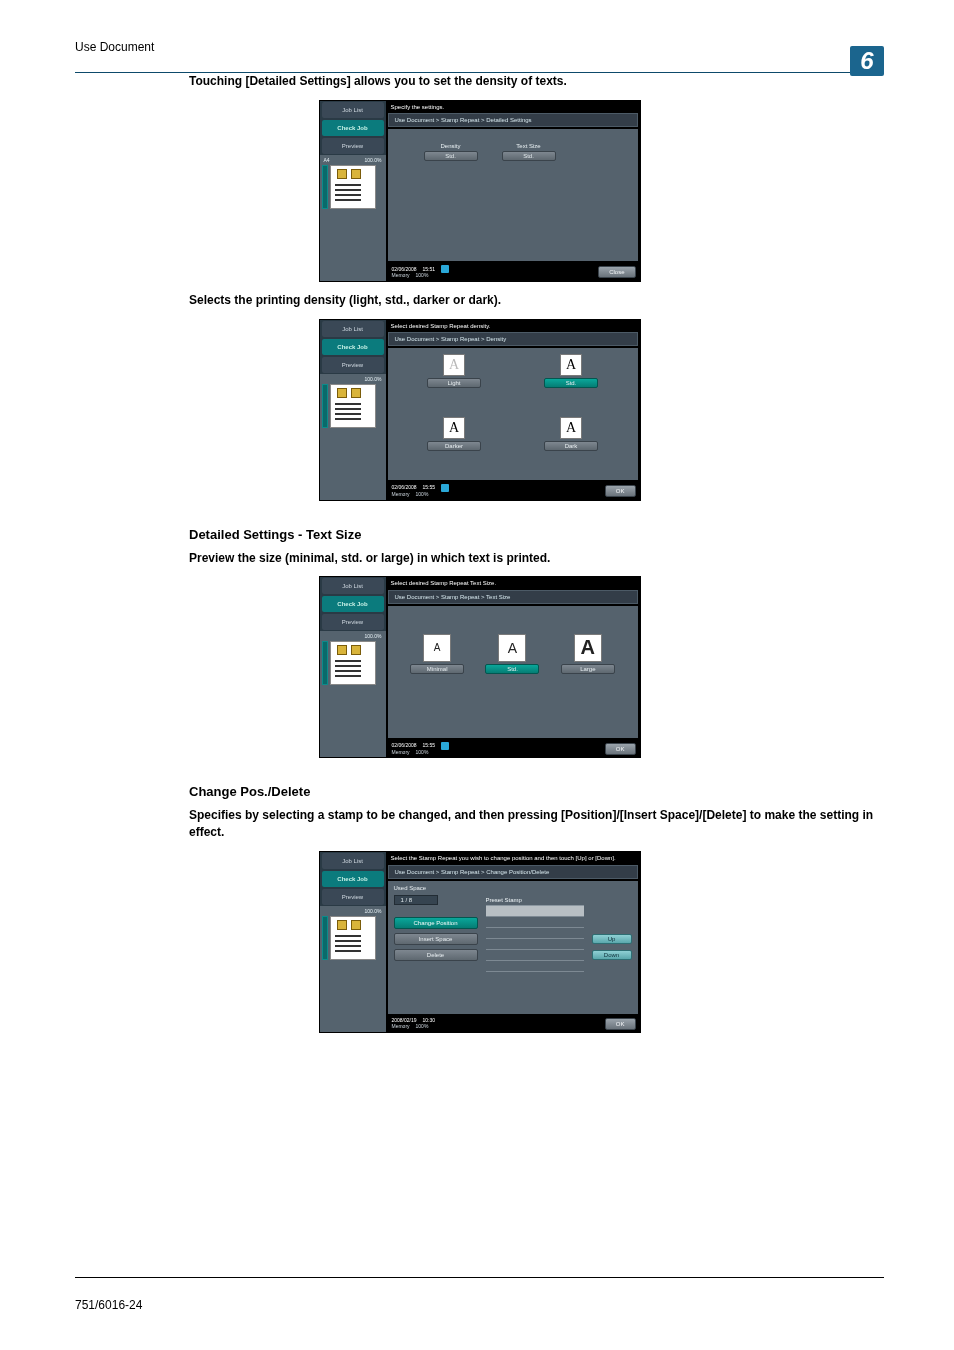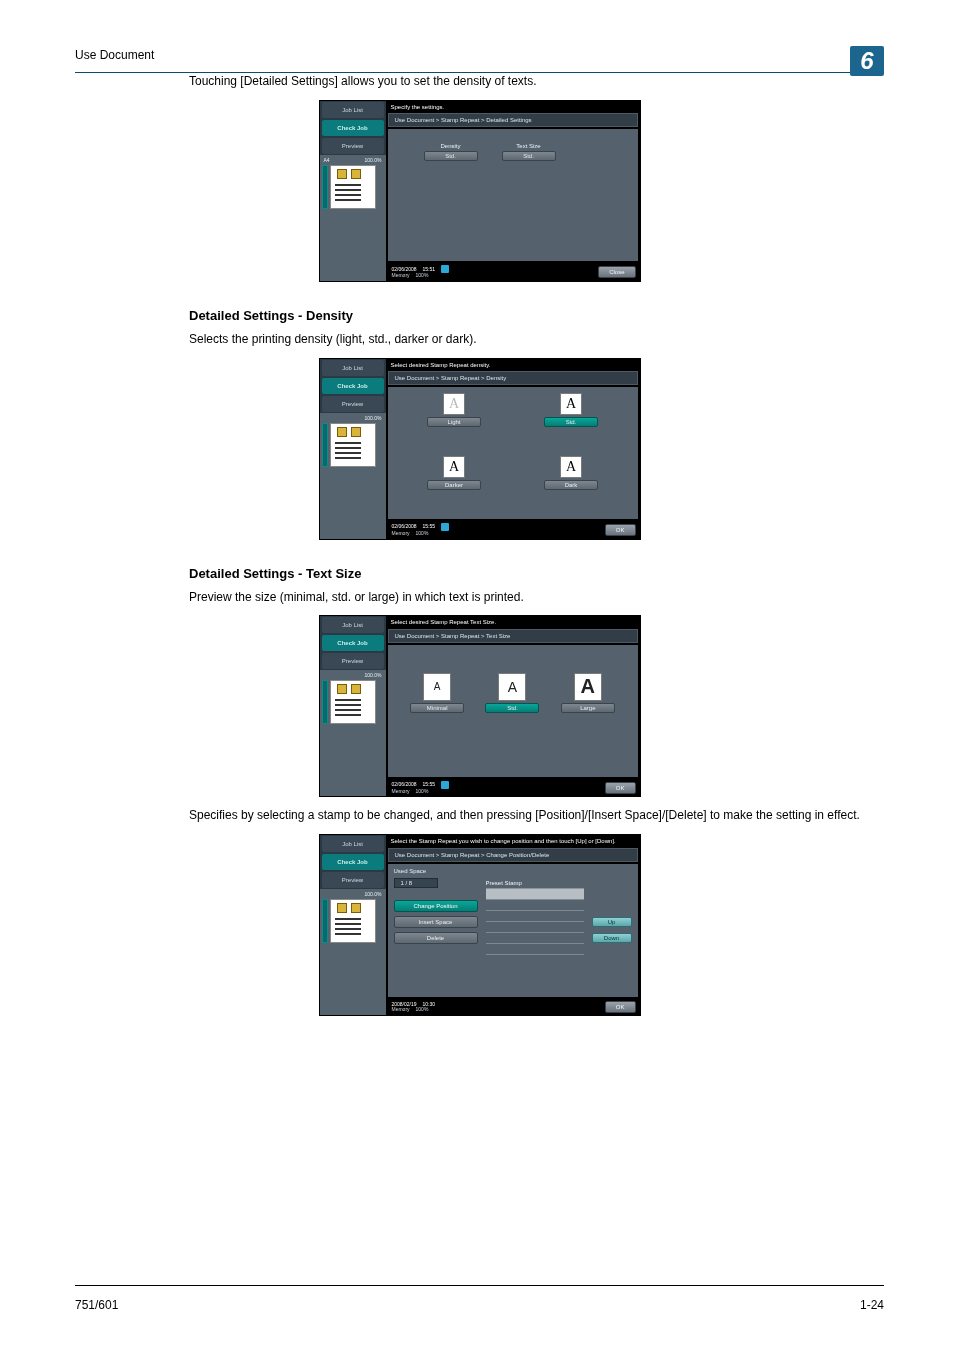--- a/index.html
+++ b/index.html
@@ -12,21 +12,21 @@
   }
   .page {
     width: 954px;
     height: 1350px;
     margin: 0 auto;
     position: relative;
     padding: 40px 70px 40px 75px;
   }
   .top-row {
     display: flex;
-    align-items: center;
+    align-items: flex-start;
     justify-content: space-between;
     border-bottom: 1px solid #0d4a6b;
     padding-bottom: 2px;
   }
   .breadcrumb-title {
     font-size: 12px;
     color: #000;
   }
   .page-badge {
     width: 34px;
@@ -49,20 +49,21 @@
     margin-top: 26px;
     margin-bottom: 8px;
     margin-left: 114px;
   }
   .first-section-title { margin-top: 40px; }
   .body-text {
     font-size: 12px;
     margin-left: 114px;
     margin-bottom: 10px;
     line-height: 1.4;
+    font-weight: bold;
   }
   .screenshot {
     width: 322px;
     margin: 6px auto 10px auto;
     background: #000;
     border: 1px solid #000;
   }
   .screenshot-inner {
     display: flex;
     flex-direction: row;
@@ -259,23 +260,23 @@
   }
 
   
   .page-footer {
     position: absolute;
     left: 75px;
     right: 70px;
     bottom: 38px;
     border-top: 1px solid #000;
     display: flex;
-    justify-content: space-between;
+    justify-content: flex-start;
     font-size: 12px;
-    padding-top: 12px;
+    padding-top: 20px;
   }
 </style>
 </head>
 <body>
 
 <div class="page">
   <div class="top-row">
     <span class="breadcrumb-title">Use Document</span>
     <div class="page-badge">6</div>
   </div>
@@ -333,21 +334,20 @@
                 <span class="mem">Memory</span>
                 <span class="mem">100%</span>
               </div>
           </div>
           <div class="ft-btn">Close</div>
         </div>
       </div>
     </div>
   </div>
 
-  <div class="section-title">Detailed Settings - Density</div>
   <div class="body-text">Selects the printing density (light, std., darker or dark).</div>
   <div class="screenshot">
     <div class="screenshot-inner">
       <div class="sb">
         <div class="sb-tab job-list">Job List</div>
         <div class="sb-tab check-job">Check Job</div>
         <div class="sb-tab preview">Preview</div>
         <div class="sb-preview-area">
           <div class="sb-ratio">
             <span></span>
@@ -467,20 +467,21 @@
                 <span class="mem">Memory</span>
                 <span class="mem">100%</span>
               </div>
           </div>
           <div class="ft-btn">OK</div>
         </div>
       </div>
     </div>
   </div>
 
+  <div class="section-title">Change Pos./Delete</div>
   <div class="body-text">Specifies by selecting a stamp to be changed, and then pressing [Position]/[Insert Space]/[Delete] to make the setting in effect.</div>
   <div class="screenshot">
     <div class="screenshot-inner">
       <div class="sb">
         <div class="sb-tab job-list">Job List</div>
         <div class="sb-tab check-job">Check Job</div>
         <div class="sb-tab preview">Preview</div>
         <div class="sb-preview-area">
           <div class="sb-ratio">
             <span></span>
@@ -541,15 +542,15 @@
               </div>
           </div>
           <div class="ft-btn">OK</div>
         </div>
       </div>
     </div>
   </div>
 
   <div class="page-footer">
     <span>751/601</span>
-    <span>1-24</span>
+    <span>6-24</span>
   </div>
 </div>
 
 </body></html>

